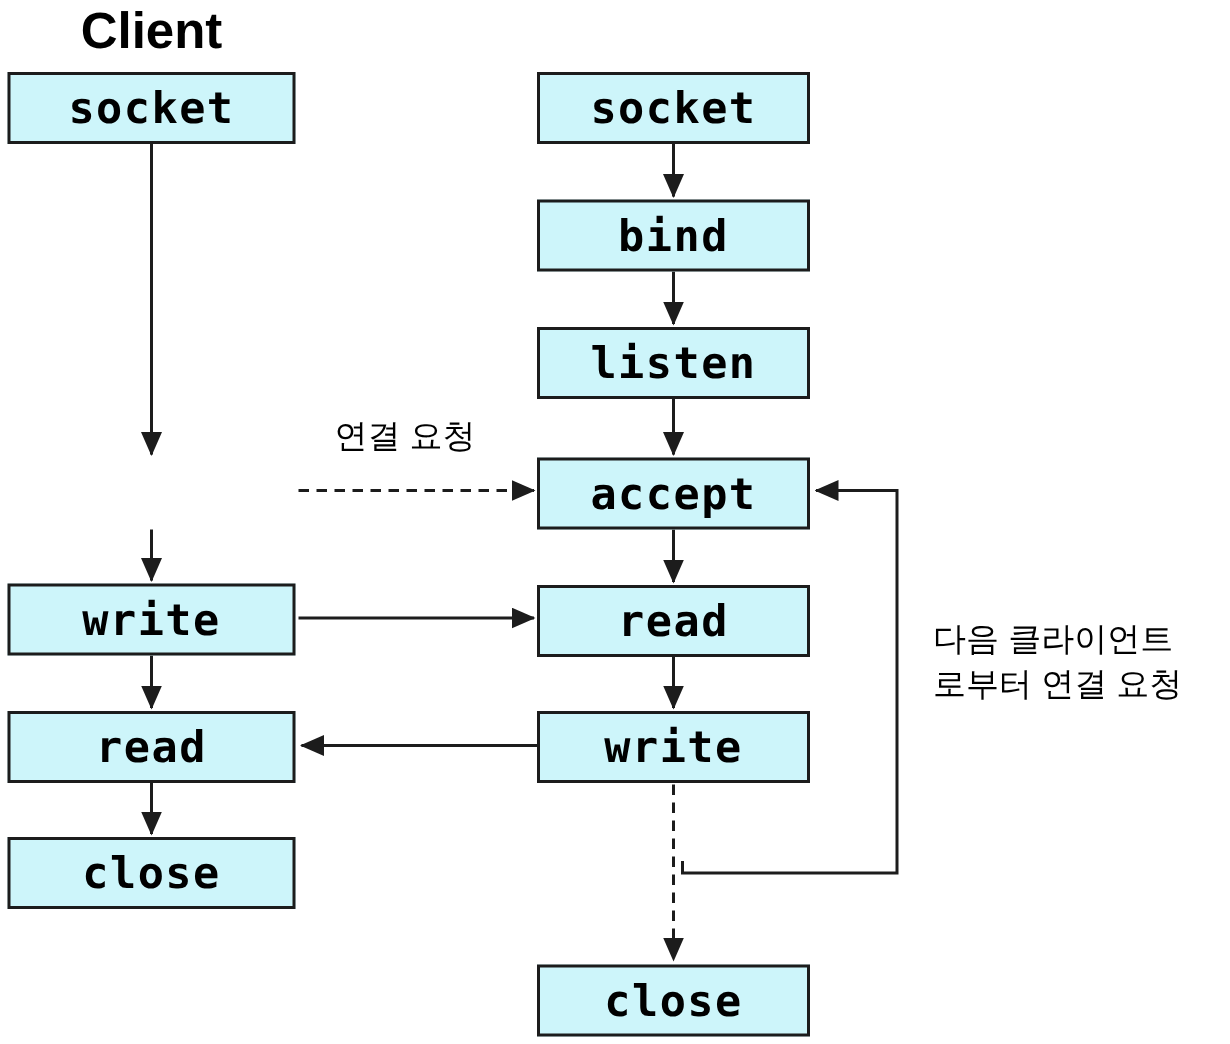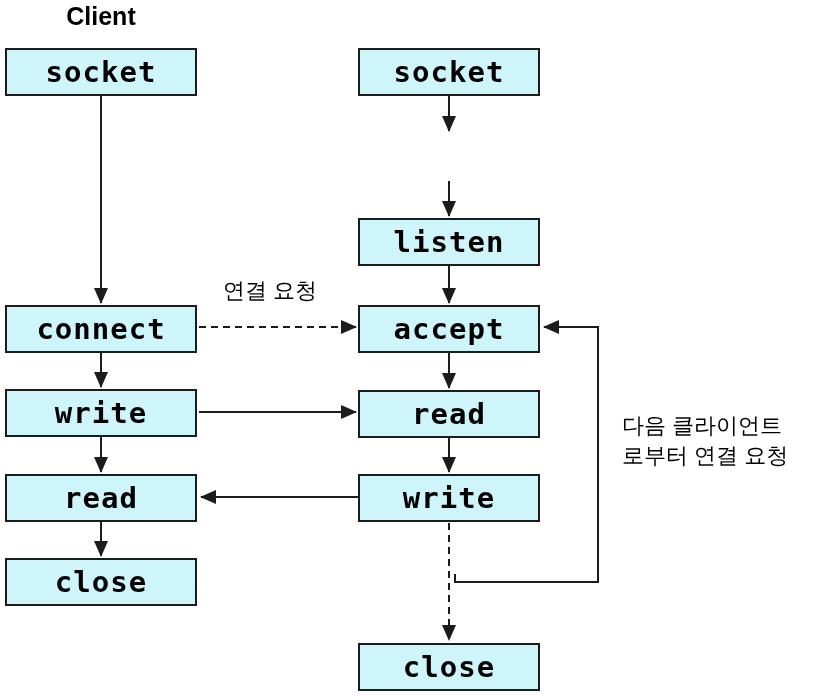--- a/index.html
+++ b/index.html
@@ -14,21 +14,21 @@
     width:820px;height:696px;
     background:#ffffff;
     overflow:hidden;
     font-family:"Liberation Sans",sans-serif;
   }
   .edges{position:absolute;left:0;top:0;width:820px;height:696px;}
   .col-title{
     position:absolute;
     text-align:center;
     font-weight:bold;
-    font-size:25px;
+    font-size:34px;
     color:var(--text);
     letter-spacing:0px;
   }
   .node{
     position:absolute;
     box-sizing:border-box;
     background:var(--box-fill);
     border:2px solid var(--box-border);
     display:flex;
     align-items:center;
@@ -82,26 +82,26 @@
 
       <path d="M449,523 L449,640" stroke-dasharray="7 5" marker-end="url(#ah)"></path>
 
       <path d="M455,574 L455,582 L598,582 L598,327 L544,327" marker-end="url(#ah)"></path>
     </g>
   </svg>
 
   <div class="col-title" style="left:5px;top:2px;width:192px;">Client</div>
 
   <div class="node client-node" style="top:48px;">socket</div>
-  <div class="node client-node" style="top:305px;">connect</div>
   <div class="node client-node" style="top:389px;">write</div>
   <div class="node client-node" style="top:474px;">read</div>
   <div class="node client-node" style="top:558px;">close</div>
 
   <div class="node server-node" style="top:48px;">socket</div>
+  <div class="node server-node" style="top:133px;">bind</div>
   <div class="node server-node" style="top:305px;">accept</div>
   <div class="node server-node" style="top:218px;">listen</div>
   <div class="node server-node" style="top:390px;">read</div>
   <div class="node server-node" style="top:474px;">write</div>
   <div class="node server-node" style="top:643px;">close</div>
 
   <div class="annot" style="left:200px;top:276px;width:140px;text-align:center;">연결 요청</div>
 
   <div class="annot annot-right" style="left:622px;top:411px;">
     <div>다음 클라이언트</div>

